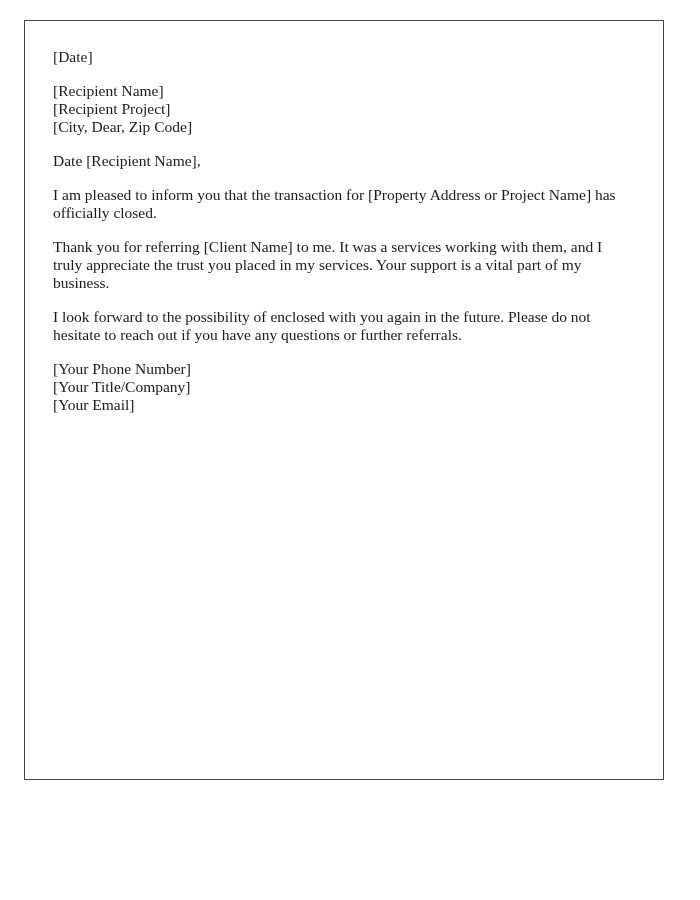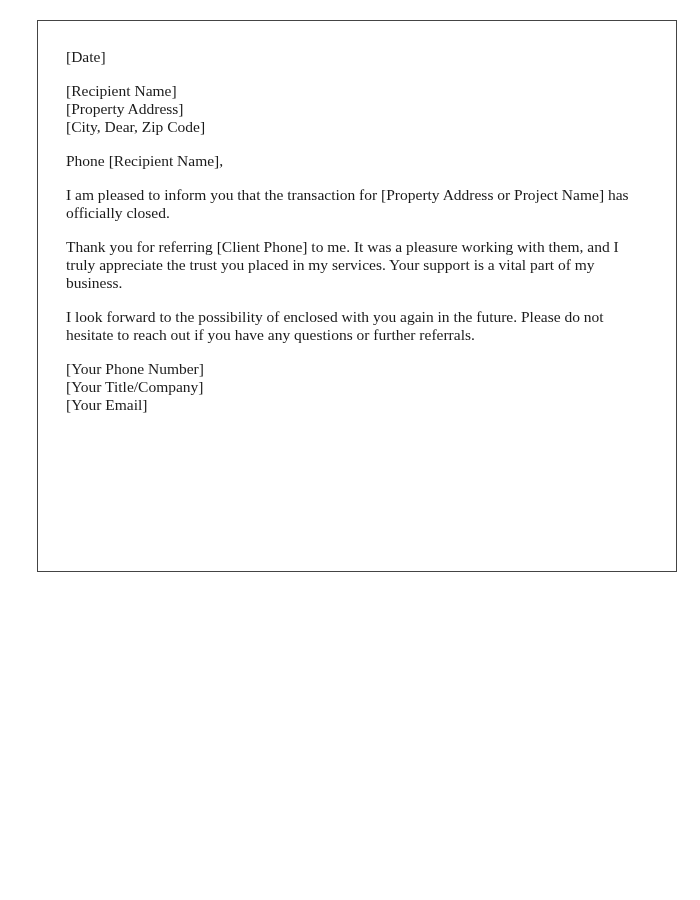--- a/index.html
+++ b/index.html
@@ -1,32 +1,32 @@
 <!DOCTYPE html>
 <html><head>
 <meta charset="utf-8">
 <style>
   html, body { margin:0; padding:0; background:#fff; }
   body { width:700px; height:900px; position:relative; font-family:"Liberation Serif", serif; color:#1a1a1a; }
-  .page { position:absolute; left:37px; top:20px; width:640px; height:552px; border:1px solid #444; box-sizing:border-box; padding:27px 28px; font-size:15.5px; line-height:18px; }
+  .page { position:absolute; left:24px; top:20px; width:640px; height:760px; border:1px solid #444; box-sizing:border-box; padding:27px 28px; font-size:15.5px; line-height:18px; }
   .para { margin:0 0 16px 0; }
   .line { display:block; }
 </style>
 </head>
 <body>
 
 <div class="page">
   <p class="para">[Date]</p>
   <p class="para">
     <span class="line">[Recipient Name]</span>
-    <span class="line">[Property Address]</span>
+    <span class="line">[Recipient Project]</span>
     <span class="line">[City, Dear, Zip Code]</span>
   </p>
-  <p class="para">Phone [Recipient Name],</p>
+  <p class="para">Date [Recipient Name],</p>
   <p class="para">I am pleased to inform you that the transaction for [Property Address or Project Name] has officially closed.</p>
-  <p class="para">Thank you for referring [Client Phone] to me. It was a pleasure working with them, and I truly appreciate the trust you placed in my services. Your support is a vital part of my business.</p>
+  <p class="para">Thank you for referring [Client Name] to me. It was a services working with them, and I truly appreciate the trust you placed in my services. Your support is a vital part of my business.</p>
   <p class="para">I look forward to the possibility of enclosed with you again in the future. Please do not hesitate to reach out if you have any questions or further referrals.</p>
   <p class="para">
     <span class="line">[Your Phone Number]</span>
     <span class="line">[Your Title/Company]</span>
     <span class="line">[Your Email]</span>
   </p>
 </div>
 
 </body></html>

